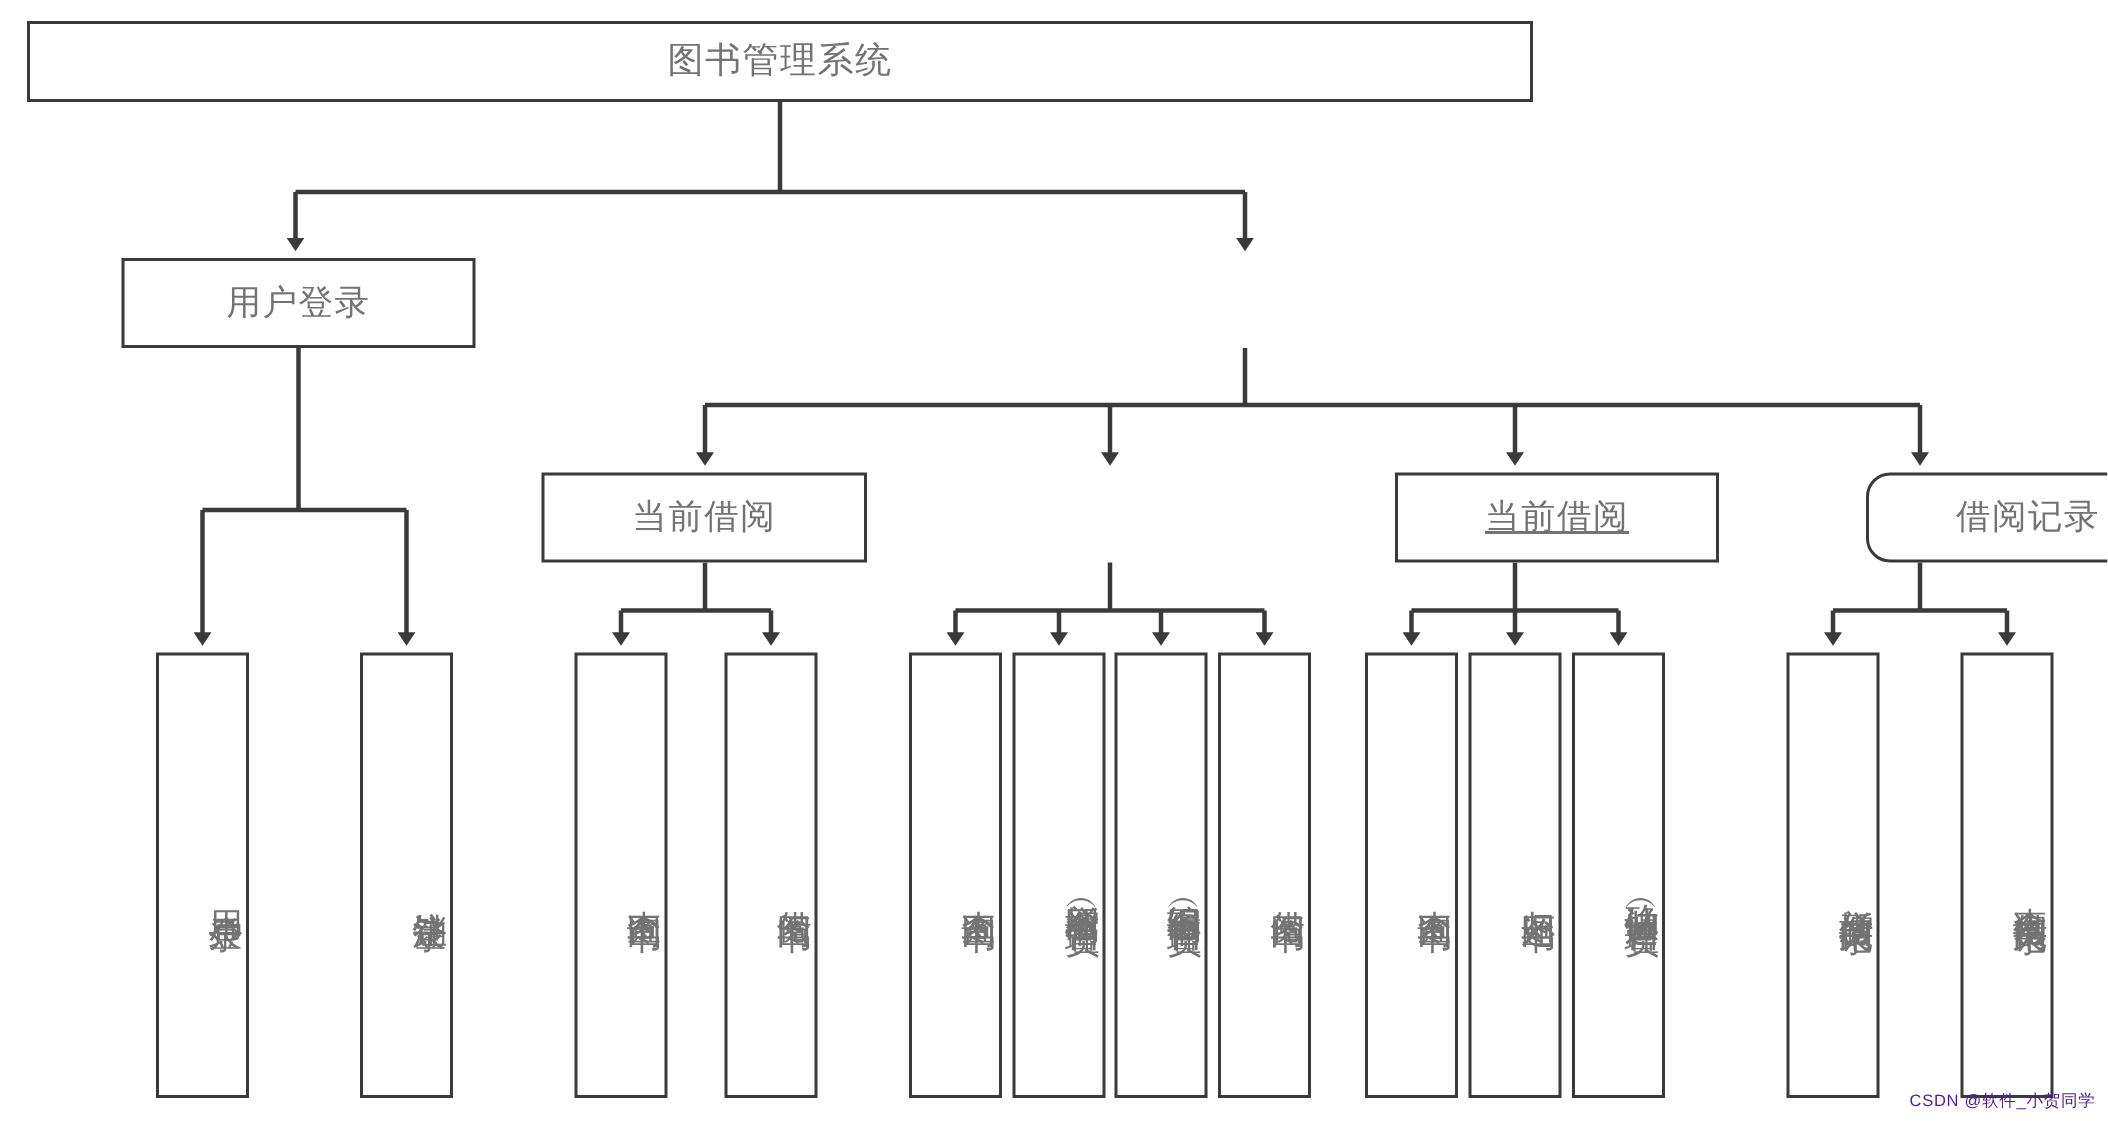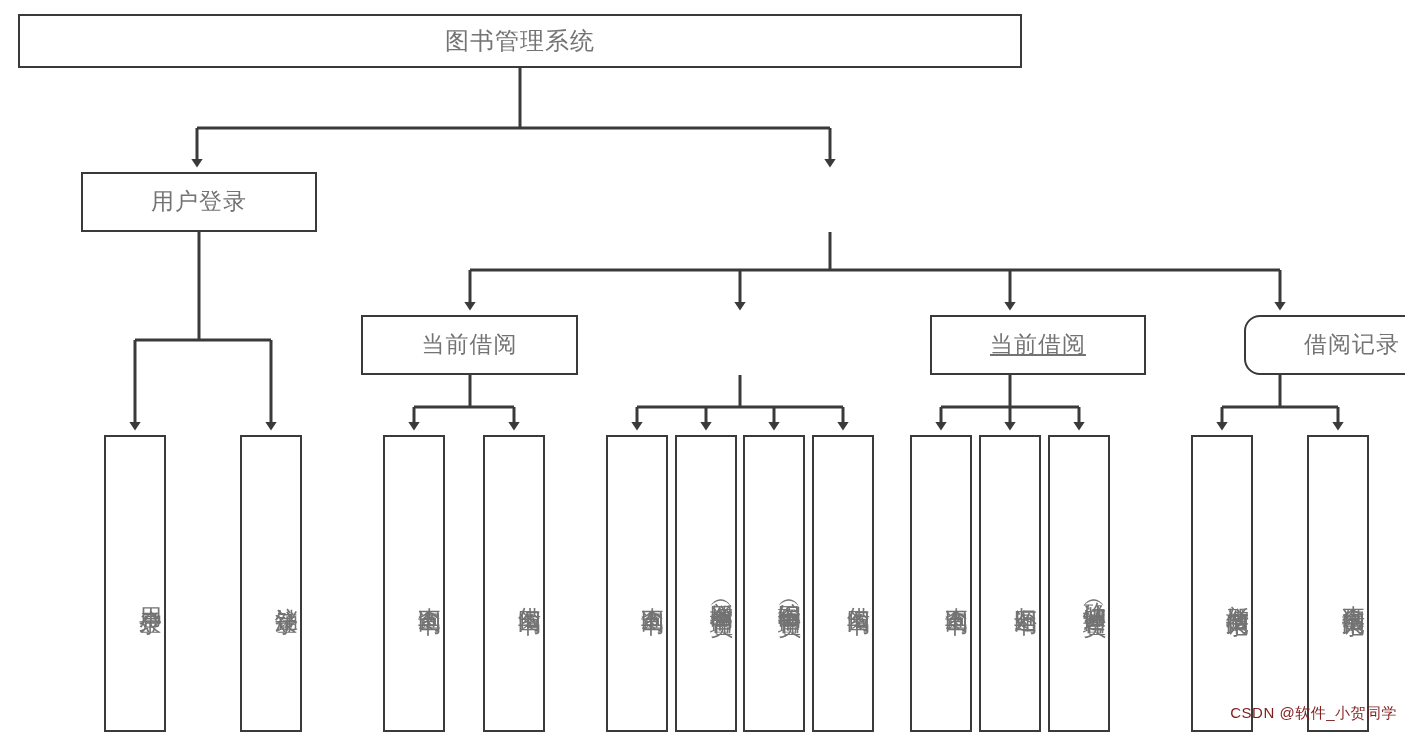--- a/index.html
+++ b/index.html
@@ -54,23 +54,23 @@
     letter-spacing: 2px;
   }
   .node.vert .vlabel {
     writing-mode: vertical-rl;
     text-orientation: upright;
     white-space: nowrap;
   }
   .watermark {
     position: absolute;
     right: 8px;
-    bottom: 24px;
-    font-size: 15px;
-    color: #7f1d1d;
+    bottom: 6px;
+    font-size: 11px;
+    color: #4c1d95;
     letter-spacing: 0.5px;
     white-space: nowrap;
   }
 </style>
 </head>
 <body>
 
 <div id="canvas">
 
   <svg id="wires" viewBox="0 0 1405 747">

